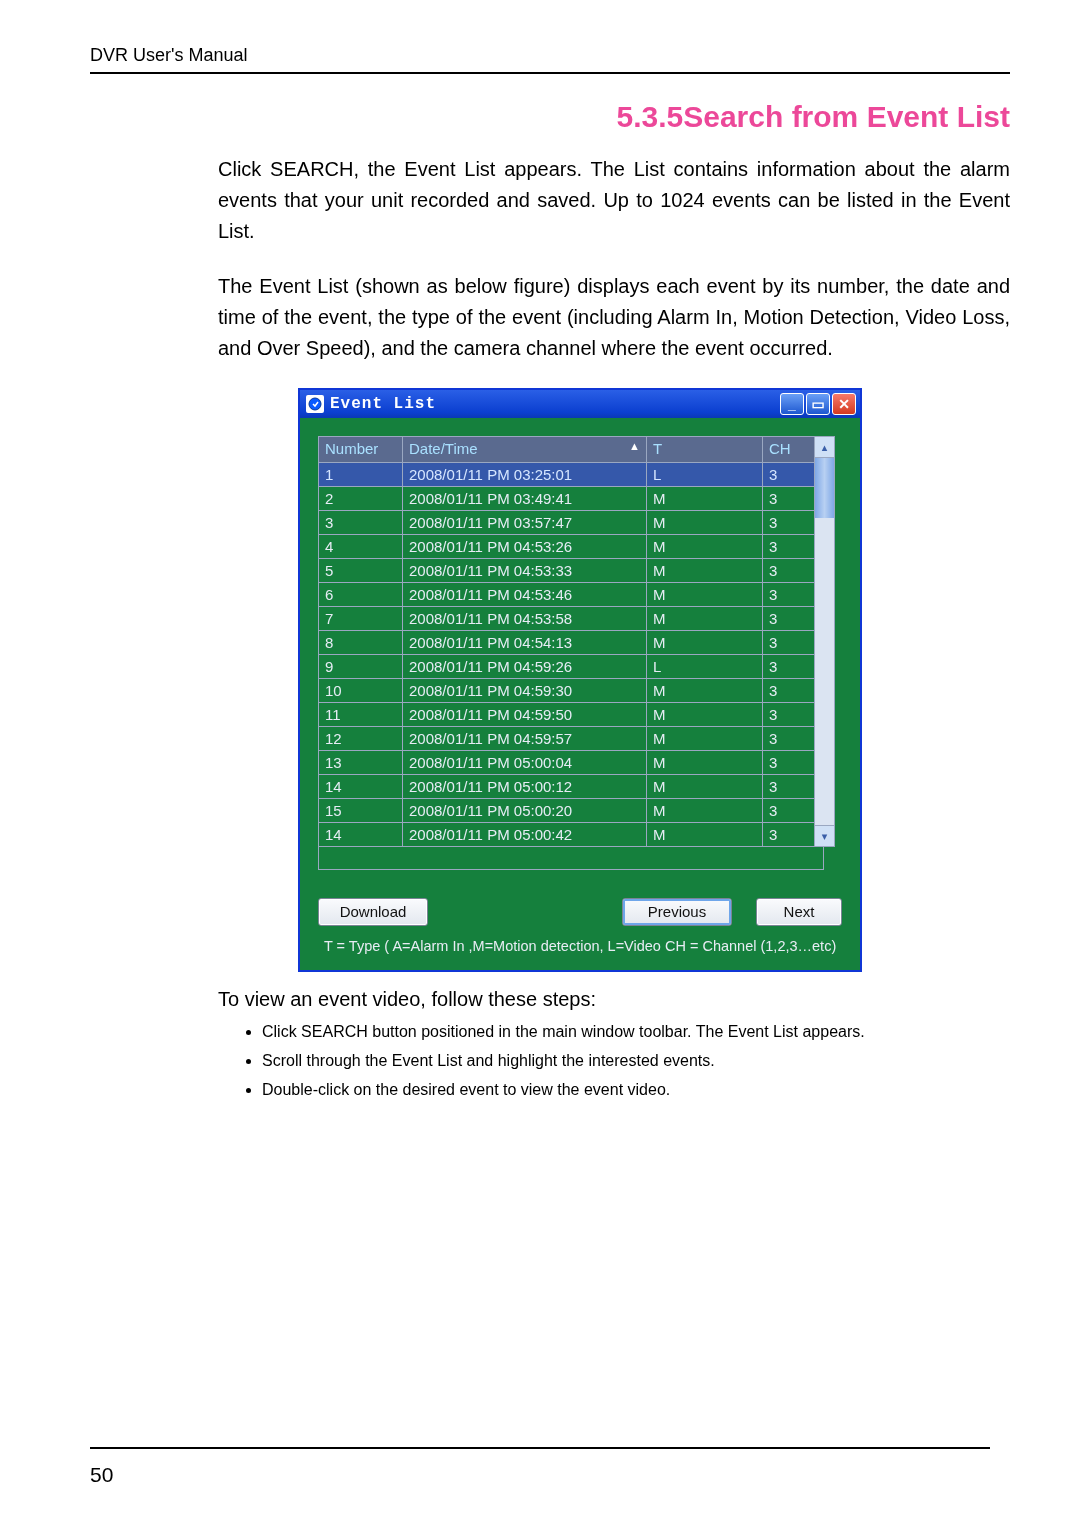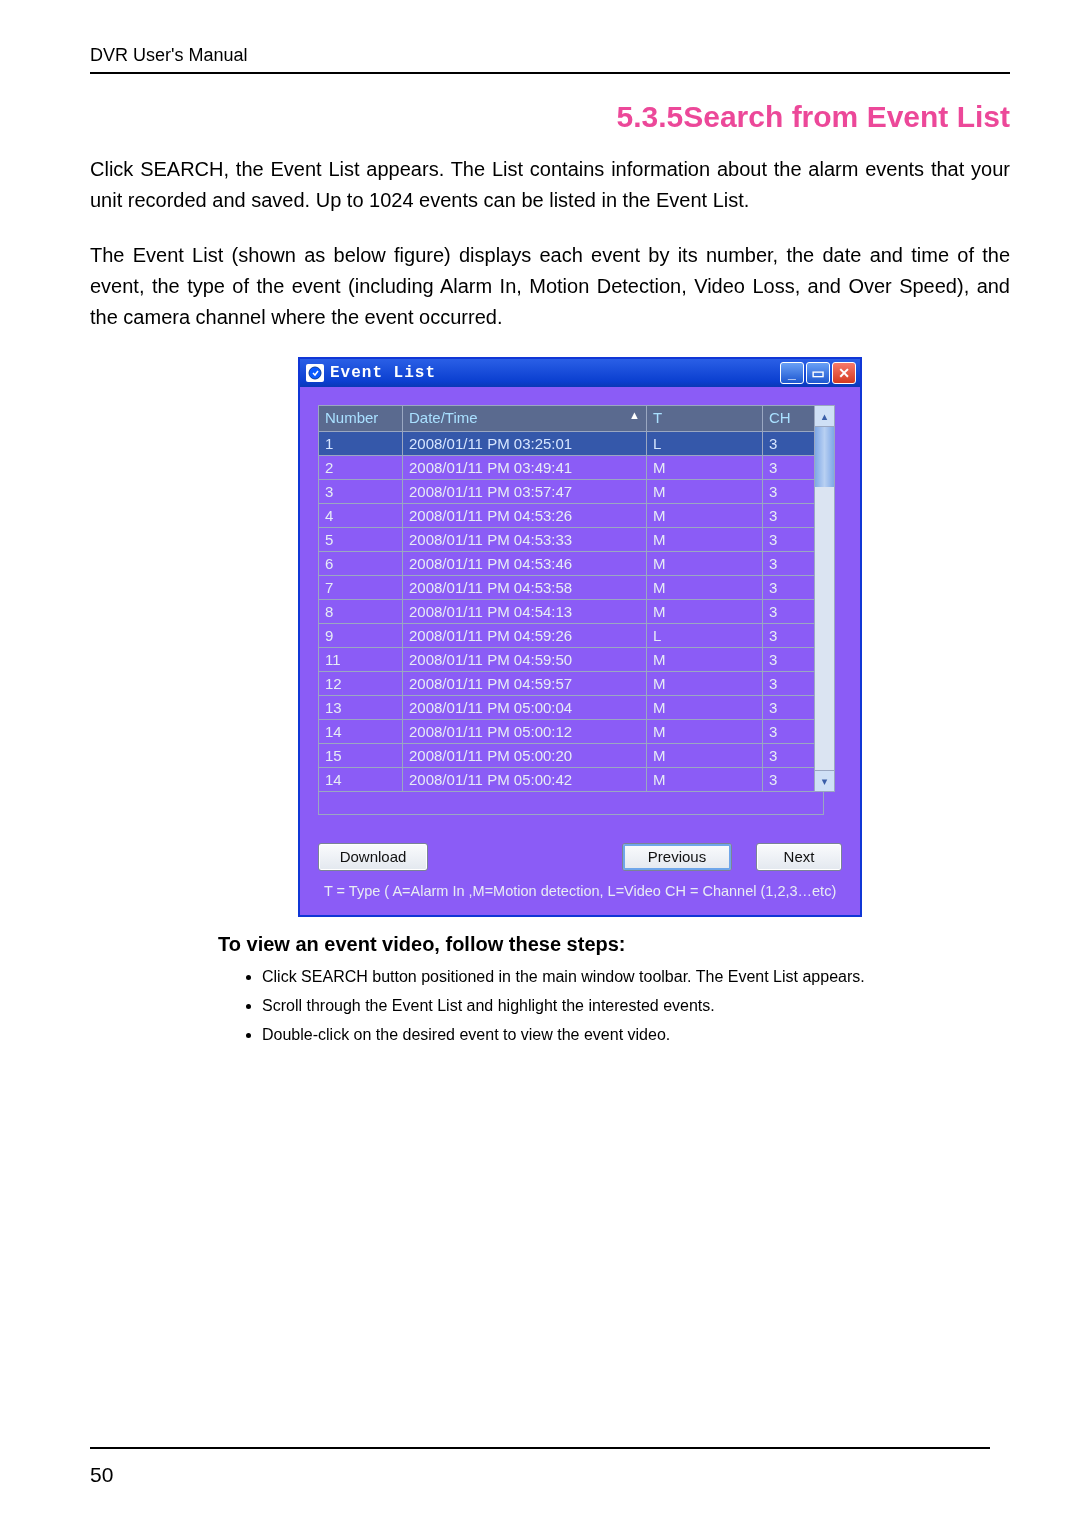--- a/index.html
+++ b/index.html
@@ -33,31 +33,32 @@
     margin: 16px 0 14px 0;
     text-align: right;
   }
   .heading-num {
     display: inline-block;
     width: 140px;
   }
   .body-text {
     font-size: 20px;
     line-height: 1.55;
+    margin-left: 128px;
     margin-bottom: 24px;
     text-align: justify;
   }
   .screenshot-figure {
     margin-left: 208px;
     margin-bottom: 12px;
   }
   .win {
     width: 564px;
     border: 2px solid #1036d6;
-    background: #8b5cf6;
+    background: #15803d;
     font-family: Arial, sans-serif;
     font-size: 15px;
     color: #fff;
     box-sizing: border-box;
   }
   .titlebar {
     height: 28px;
     background: linear-gradient(to bottom, #2a5fe6 0%, #0b3fd0 80%, #0a38b6 100%);
     display: flex;
     align-items: center;
@@ -186,21 +187,20 @@
     font-size: 14.5px;
     color:#e8ecf4;
     line-height:1.4;
     padding-left:6px;
   }
   .legend .indent { padding-left: 30px; display:block; }
   .post-text {
     font-size: 20px;
     line-height: 1.5;
     margin-left: 128px;
-    font-weight: bold;
   }
   ul.steps {
     margin: 6px 0 0 148px;
     padding: 0 0 0 24px;
   }
   ul.steps li {
     font-size:16px;
     line-height:1.55;
     text-align: justify;
     margin-bottom: 4px;
@@ -318,20 +318,26 @@
                   <td>M</td>
                   <td>3</td>
                 </tr>
                 <tr>
                   <td>9</td>
                   <td>2008/01/11 PM 04:59:26</td>
                   <td>L</td>
                   <td>3</td>
                 </tr>
                 <tr>
+                  <td>10</td>
+                  <td>2008/01/11 PM 04:59:30</td>
+                  <td>M</td>
+                  <td>3</td>
+                </tr>
+                <tr>
                   <td>11</td>
                   <td>2008/01/11 PM 04:59:50</td>
                   <td>M</td>
                   <td>3</td>
                 </tr>
                 <tr>
                   <td>12</td>
                   <td>2008/01/11 PM 04:59:57</td>
                   <td>M</td>
                   <td>3</td>

